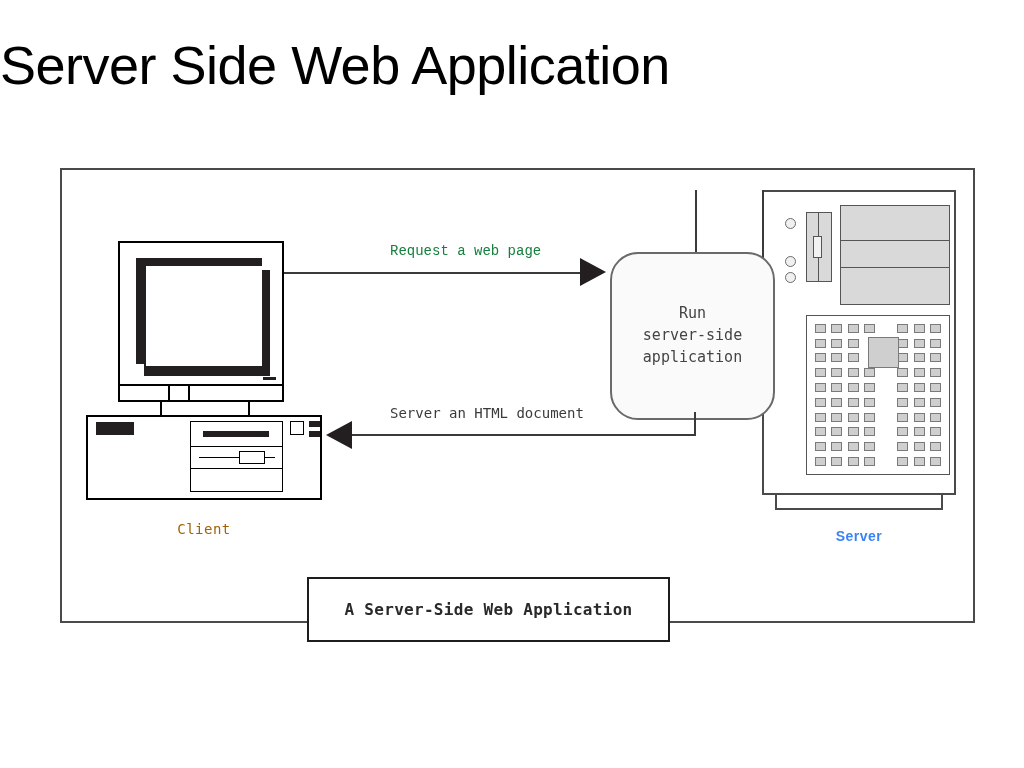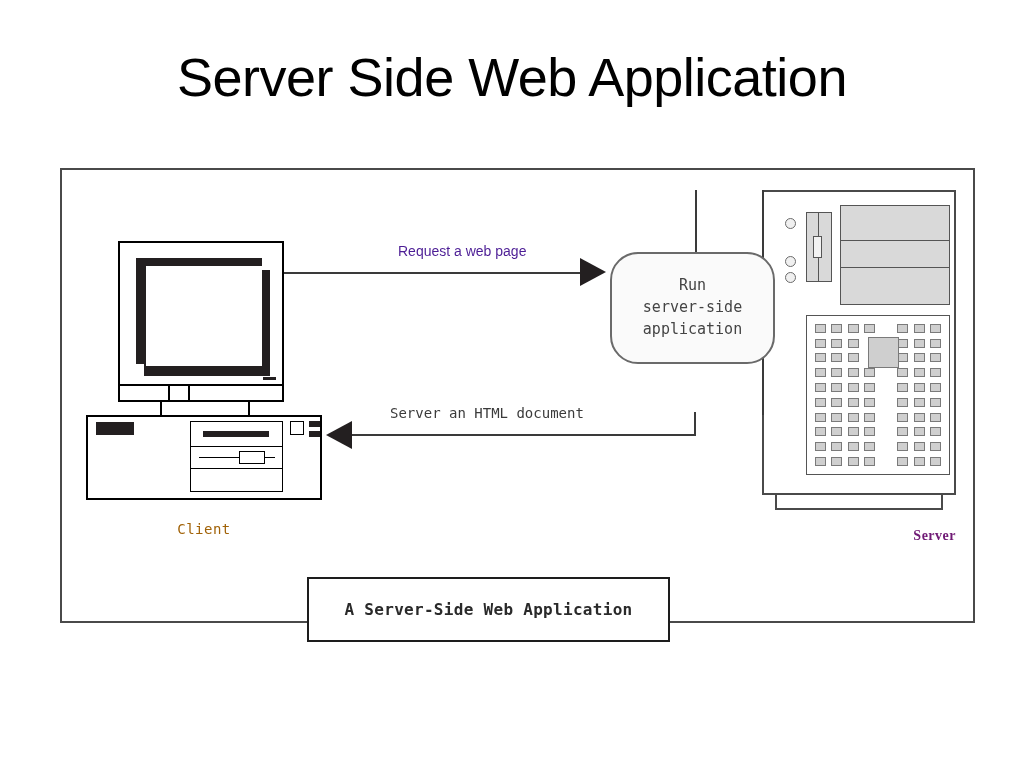--- a/index.html
+++ b/index.html
@@ -12,23 +12,22 @@
     height: 768px;
     position: relative;
     overflow: hidden;
     font-family: "Liberation Sans", sans-serif;
   }
 
   
   #slide-title {
     position: absolute;
     left: 0;
-    top: 48px;
+    top: 36px;
     width: 1024px;
-    text-align: center;
     font-family: "Liberation Sans", sans-serif;
     font-size: 54px;
     font-weight: 400;
     color: #000000;
     letter-spacing: -0.5px;
     line-height: 1.1;
     white-space: nowrap;
   }
 
   
@@ -265,32 +264,32 @@
     left: 775px; top: 495px;
     width: 168px; height: 15px;
     border: 2px solid #4a4a4a;
     border-top: none;
     box-sizing: border-box;
     background: #fff;
   }
   #server-label {
     left: 762px; top: 528px;
     width: 194px;
-    text-align: right;
-    font-family: Liberation Serif, serif;
+    text-align: center;
+    font-family: Liberation Sans, sans-serif;
     font-size: 14px;
     font-weight: 700;
-    color: #701a75;
+    color: #3b82f6;
     letter-spacing: 0.5px;
   }
 
   
   #process-box {
     left: 610px; top: 252px;
-    width: 165px; height: 112px;
+    width: 165px; height: 168px;
     border: 2px solid #6a6a6a;
     border-radius: 28px;
     box-sizing: border-box;
     background: #fafafa;
     display: flex;
     flex-direction: column;
     align-items: center;
     justify-content: center;
   }
   #process-box .ptext {
@@ -313,25 +312,24 @@
   }
   #req-arrow {
     left: 580px; top: 258px;
     width: 0; height: 0;
     border-top: 14px solid transparent;
     border-bottom: 14px solid transparent;
     border-left: 26px solid #231f20;
   }
   #req-label {
     left: 390px; top: 243px;
-    font-family: Liberation Sans, sans-serif;
+    font-family: Liberation Mono, monospace;
     font-size: 14px;
-    color: #4c1d95;
+    color: #15803d;
     white-space: nowrap;
-    margin-left: 8px;
   }
 
   
   #ret-vline {
     left: 694px; top: 412px;
     height: 24px;
   }
   #ret-hline {
     left: 348px; top: 434px;
     width: 348px;

